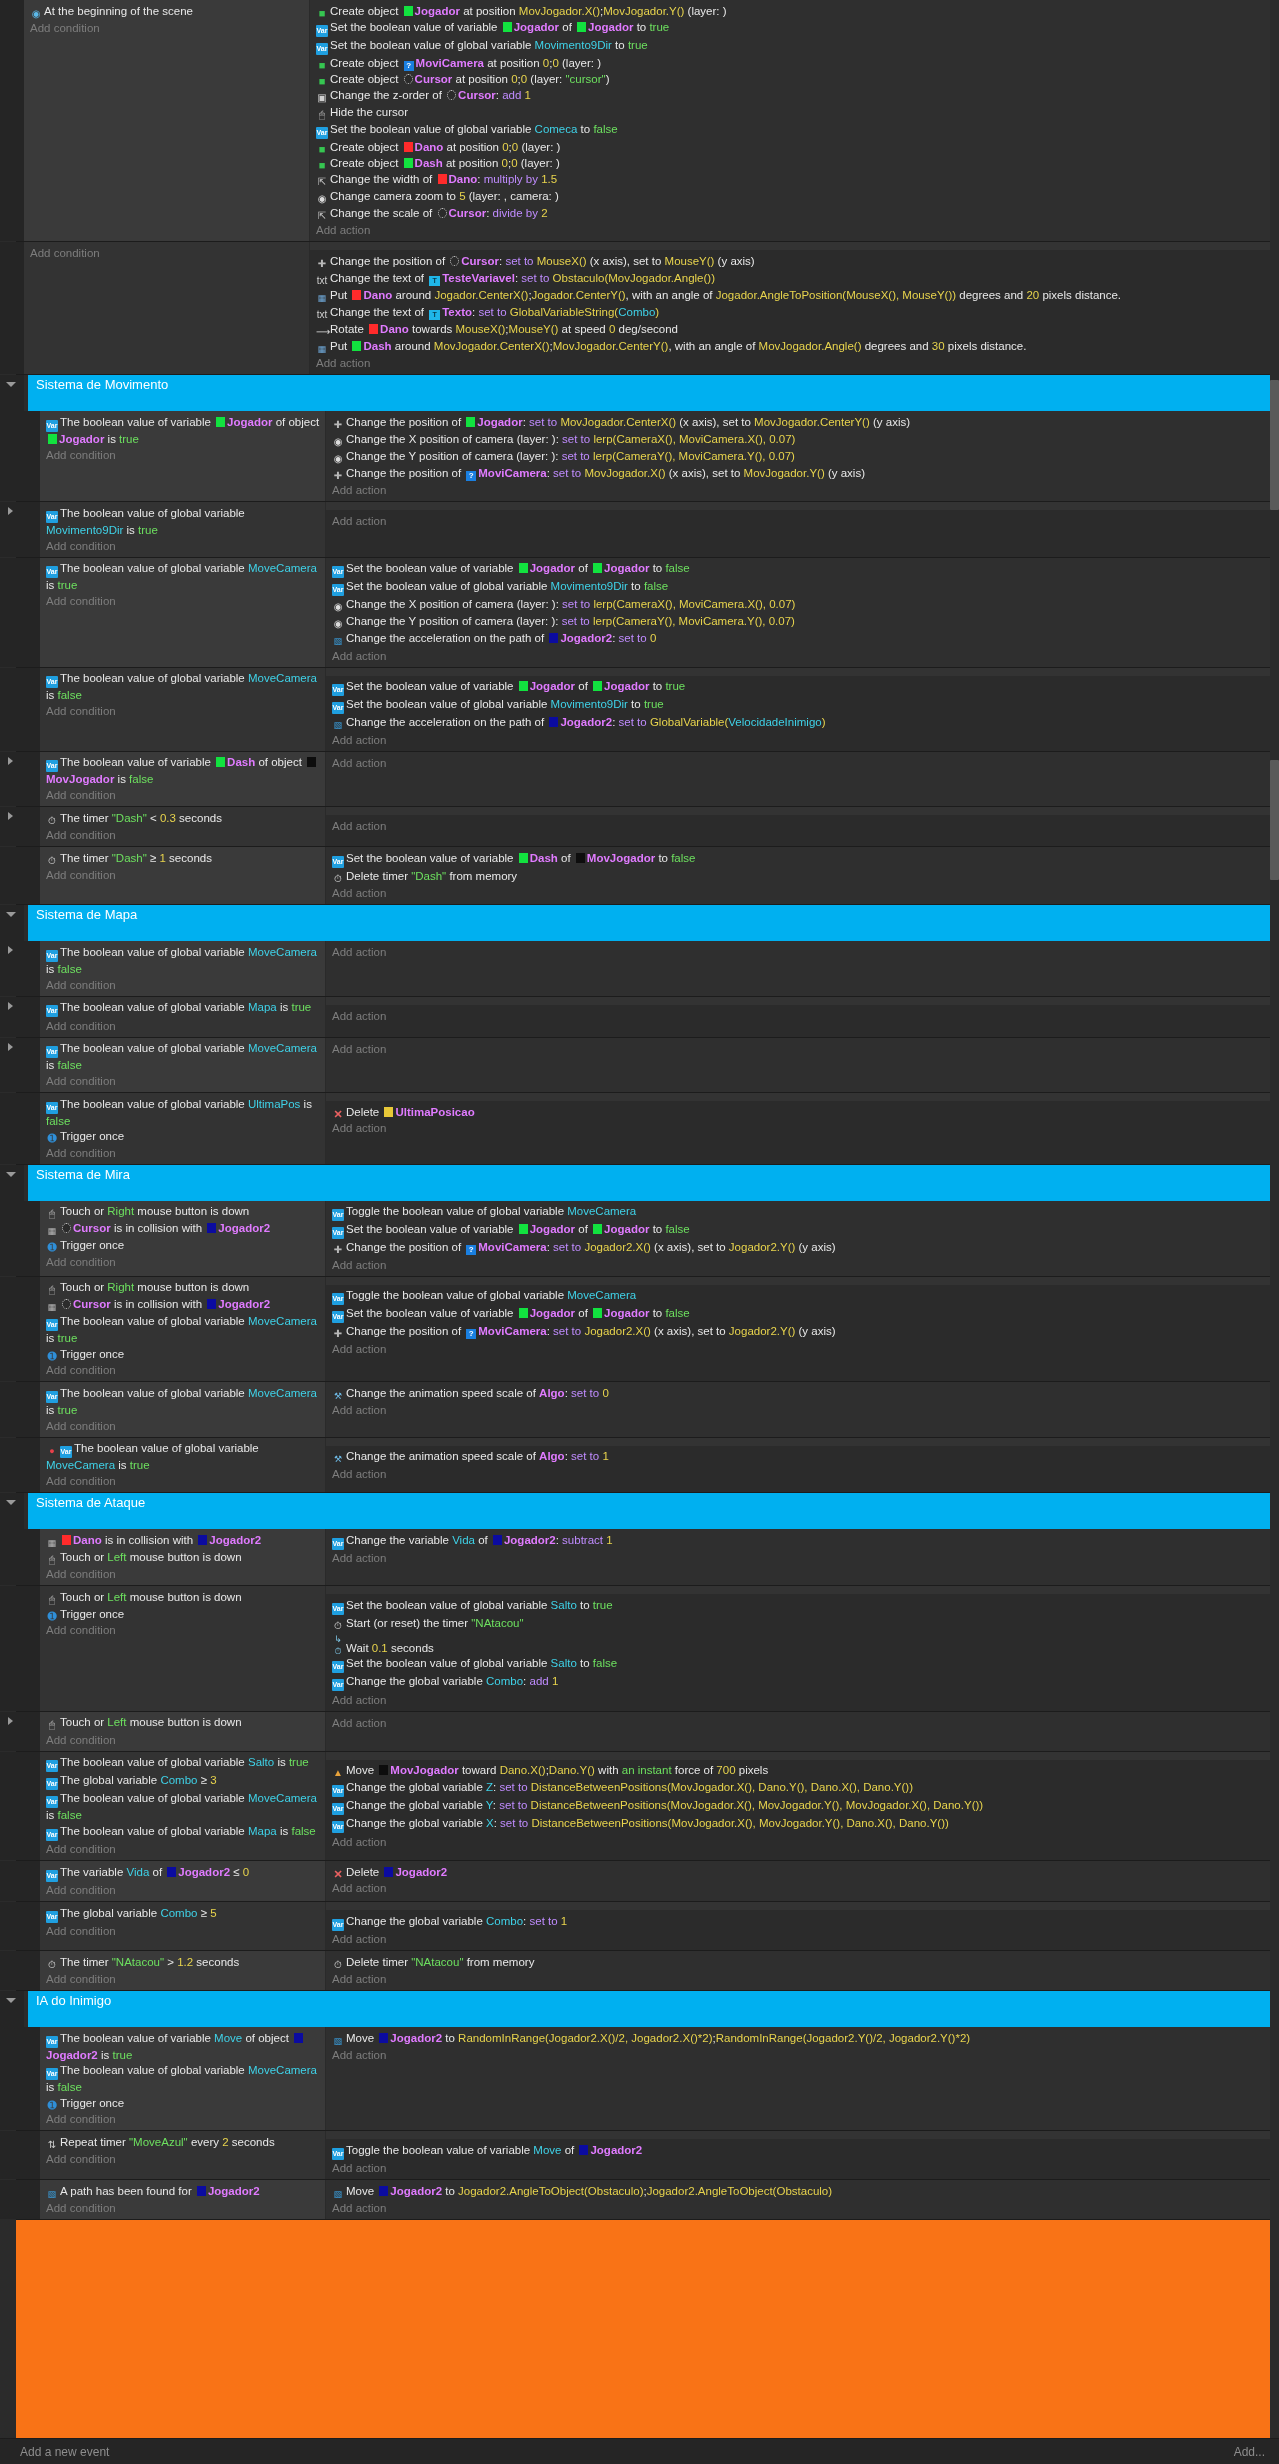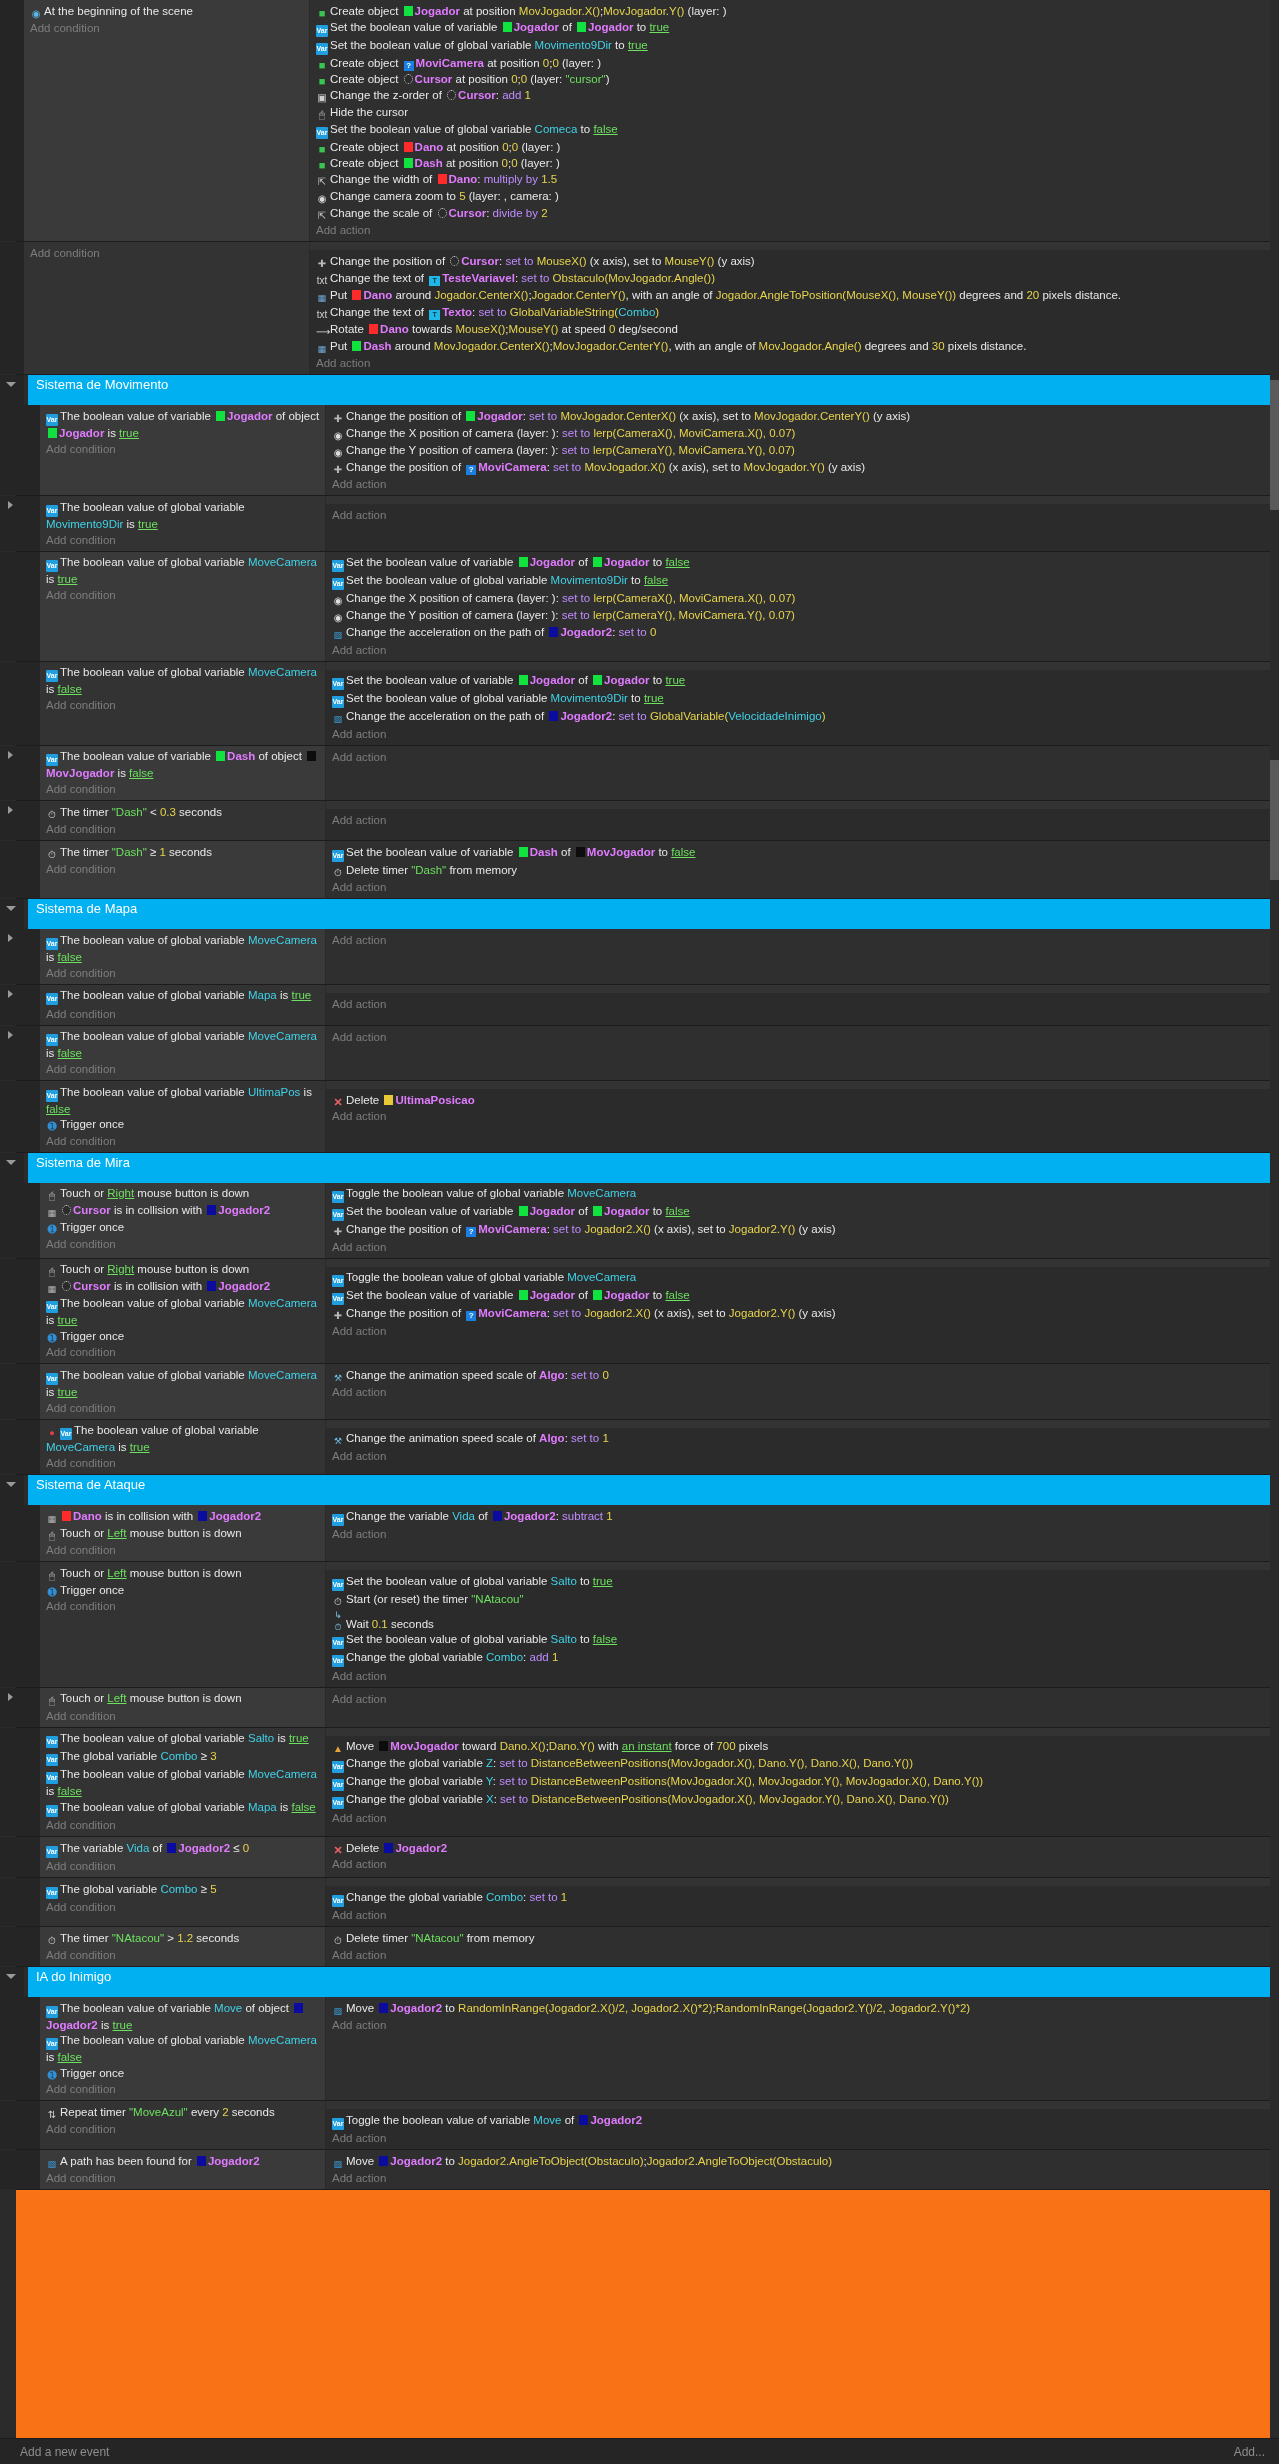--- a/index.html
+++ b/index.html
@@ -90,21 +90,21 @@
   .addstub {
     color: #7d7d7d;
     line-height: 15px;
     padding-top: 1px;
   }
 
   
   .group {
     display: flex;
     align-items: stretch;
-    height: 30px;
+    height: 36px;
     background: #252525;
     justify-content: space-between;
   }
   .group .g-fold {
     flex: 0 0 24px;
     position: relative;
     background: #252525;
   }
   .group .g-bar {
     flex: 1 1 auto;
@@ -114,21 +114,21 @@
     font-weight: 400;
     line-height: 19px;
     padding-left: 8px;
     border-left: 4px solid #2b2b2b;
   }
 
   
   .obj   { color: #e07bff; font-weight: bold; }
   .expr  { color: #e8d44d; }
   .num   { color: #e8d44d; }
-  .bool  { color: #6de05f; text-decoration: underline; }
+  .bool  { color: #6de05f; }
   .str   { color: #6de05f; }
   .var   { color: #3fd2e8; }
   .op    { color: #c08cff; }
 
   
   .thumb {
     display: inline-block;
     width: 9px; height: 10px;
     vertical-align: -1px;
     margin: 0 2px 0 2px;

